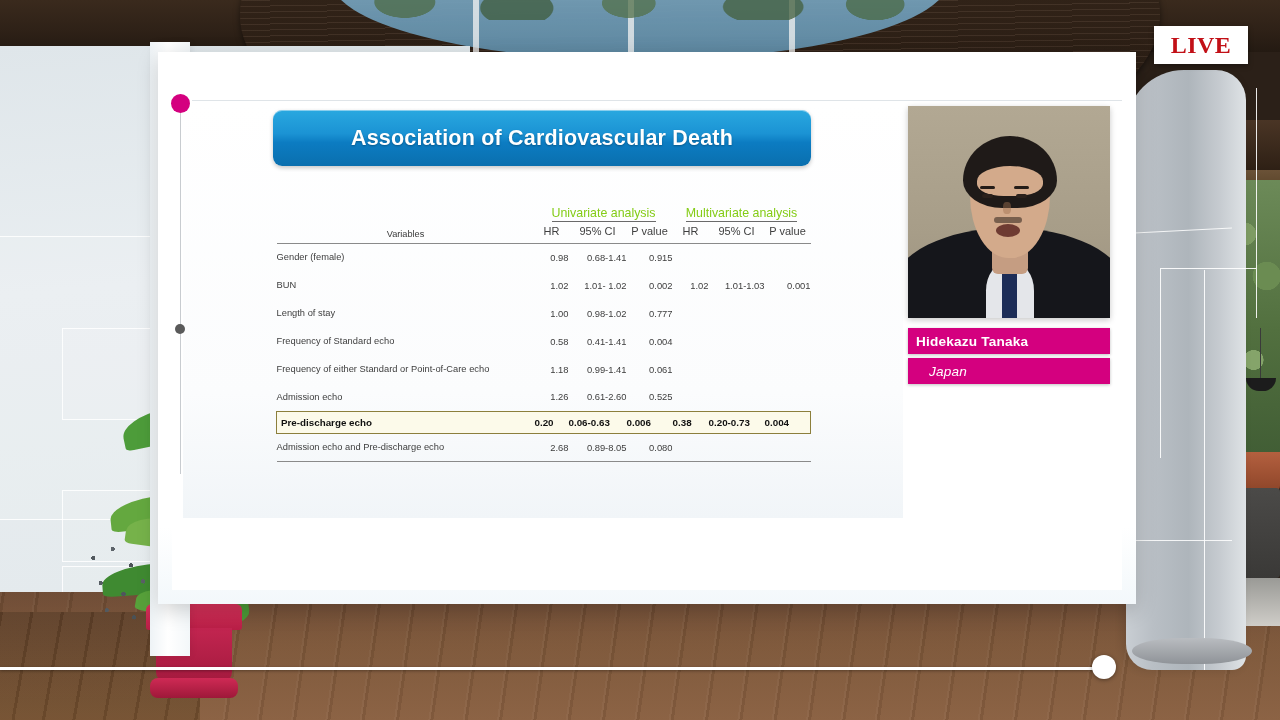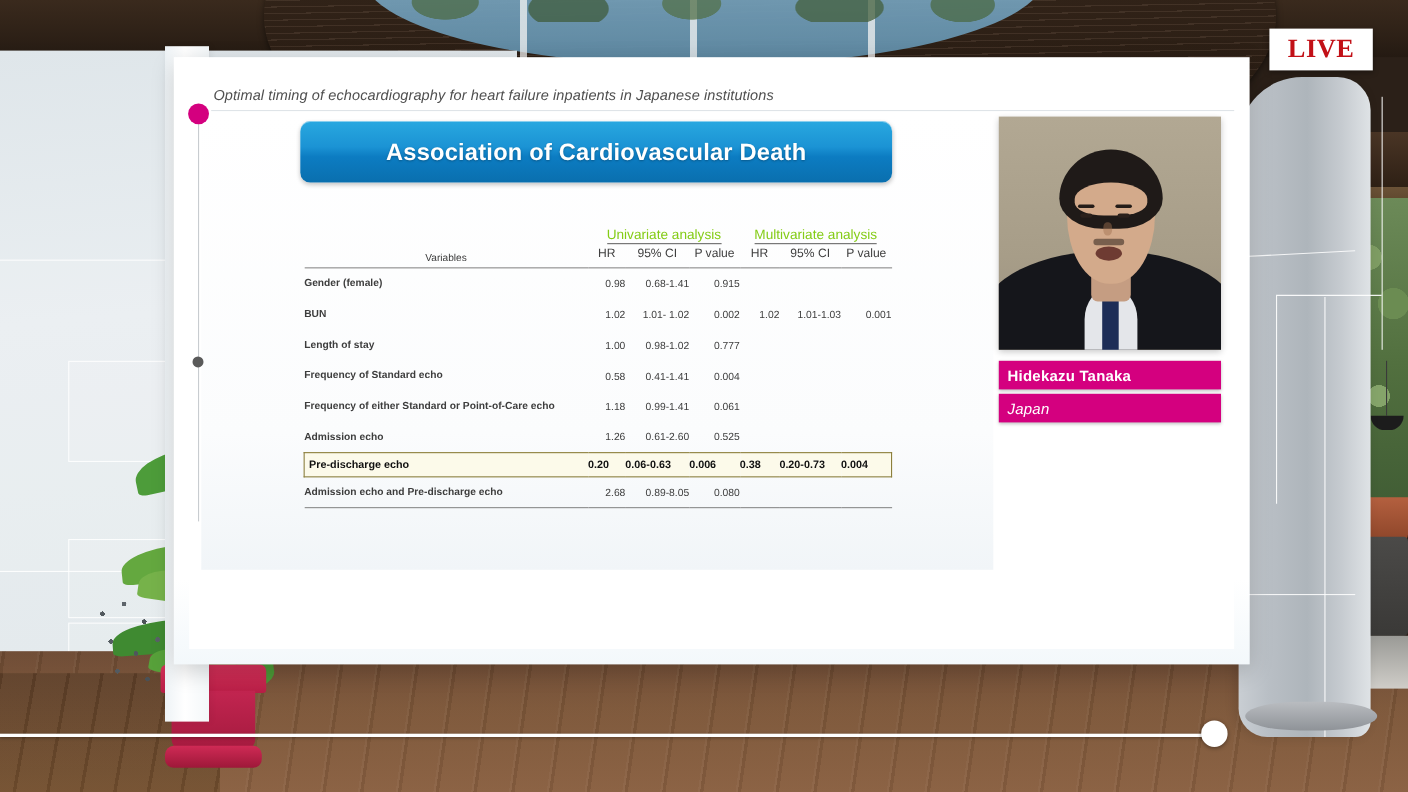--- a/index.html
+++ b/index.html
@@ -262,21 +262,21 @@
     border-bottom: 1px solid #6a6a6a; padding-bottom: 1px; white-space: nowrap;
   }
   .varhdr {
     font-size: 11.6px; color:#2d2d2d; text-align: center;
     vertical-align: bottom; padding-bottom: 3px;
   }
   .subhdr th { font-size: 11px; color:#3f3f3f; text-align:center; padding-bottom: 5px; }
   .hdr-bottom td { border-bottom: 1.3px solid #8a8a8a; height: 1px; padding:0; }
 
   .data-row td { height: 28px; vertical-align: middle; font-size: 9.4px; color:#3d3d3d; }
-  .data-row td.vname { text-align: left; font-size: 9.3px; letter-spacing: .02px; font-weight: bold; }
+  .data-row td.vname { text-align: left; font-size: 9.3px; letter-spacing: .02px; }
   .data-row td.num  { text-align: right; }
 
   .hl-row td {
     background: #fcfaea; font-weight: bold; color:#111; font-size: 9.8px;
     border-top: 1.6px solid #8c7f3c; border-bottom: 1.6px solid #8c7f3c; height: 22px;
   }
   .hl-row td:first-child { border-left: 1.6px solid #8c7f3c; padding-left: 4px; }
   .hl-row td:last-child  { border-right: 1.6px solid #8c7f3c; }
 
   .tbl-foot td { border-top: 1.3px solid #8a8a8a; height:1px; padding:0; }
@@ -331,21 +331,21 @@
   .name-plate {
     position:absolute; left: 0; top: 222px; width: 202px; height: 26px;
     background: #d4007f; display:flex; align-items:center;
     box-shadow: 0 1px 3px rgba(0,0,0,.25);
   }
   .name-plate.country { top: 252px; height: 26px; }
   .name-text {
     color:#ffffff; font-size: 13.6px; font-weight: bold; padding-left: 8px; letter-spacing: .2px;
   }
   .country-text {
-    color:#ffffff; font-size: 13.6px; font-style: italic; padding-left: 8px; letter-spacing: .2px;
+    color:#ffffff; font-size: 13.6px; font-style: italic; padding-left: 21px; letter-spacing: .2px;
   }
 
   
   .live-badge {
     position:absolute; left: 1154px; top: 26px; width: 94px; height: 38px;
     background: #ffffff; display:flex; align-items:center; justify-content:center;
     box-shadow: 0 2px 5px rgba(0,0,0,.35);
   }
   .live-text {
     color: #c21017; font-size: 24px; font-weight: bold; letter-spacing: .5px;
@@ -420,21 +420,20 @@
     <div class="pot-body"></div>
     <div class="pot-base"></div>
 
     <div class="bg-col-left"></div>
   </div>
 
   <div class="slide-shadow"></div>
   <div class="slide-inner"></div>
   <div class="slide-card"></div>
 
-  <div class="slide-subtitle">Optimal timing of echocardiography for heart failure inpatients in Japanese institutions</div>
   <div class="slide-rule"></div>
 
   <div class="scroll-track"></div>
   <div class="dot-magenta"></div>
   <div class="dot-grey"></div>
 
   <div class="banner">
     <span class="banner-text">Association of Cardiovascular Death</span>
   </div>
 

